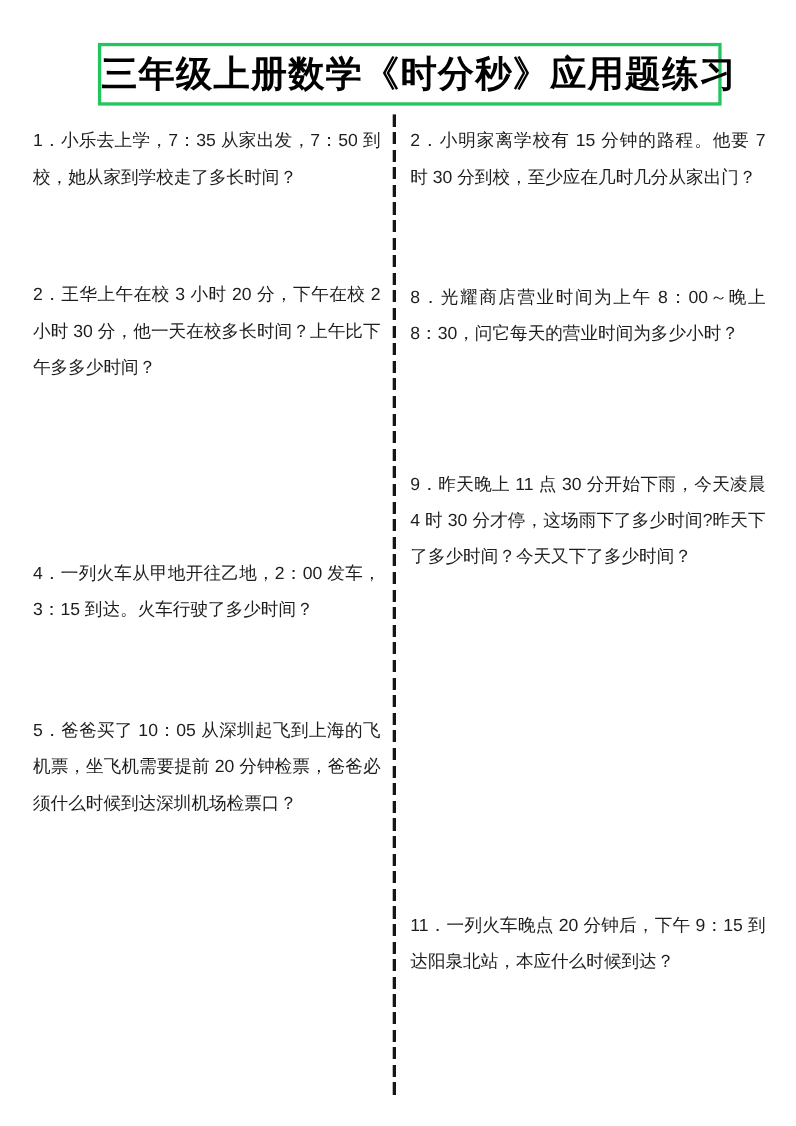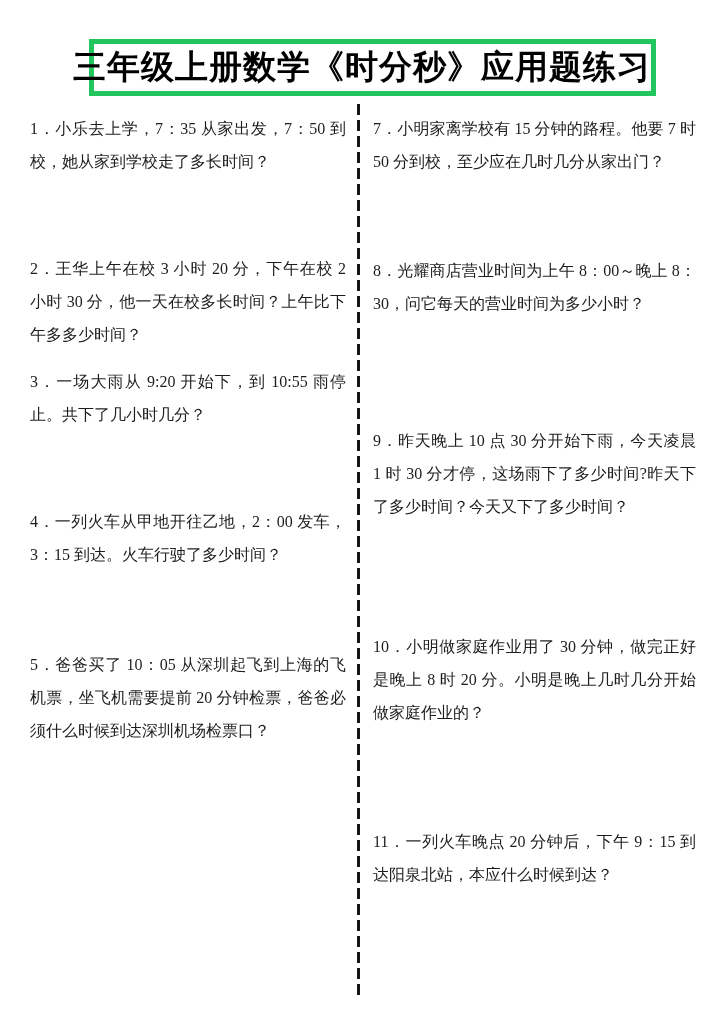--- a/index.html
+++ b/index.html
@@ -11,24 +11,24 @@
     margin: 0 auto;
     background: #ffffff;
     overflow: hidden;
   }
   .title-box {
     position: absolute;
     left: 89px;
     top: 39px;
     width: 567px;
     height: 57px;
-    border: 5px solid #22c55e;
+    border: 3px solid #22c55e;
     display: flex;
     align-items: center;
-    justify-content: flex-end;
+    justify-content: flex-start;
     background: #ffffff;
   }
   .title-text {
     font-family: "Liberation Sans", "DejaVu Sans", sans-serif;
     font-weight: bold;
     font-size: 33px;
     letter-spacing: 1px;
     color: #000000;
     white-space: nowrap;
   }
@@ -39,21 +39,21 @@
     width: 3px;
     height: 894px;
     background: repeating-linear-gradient(
       to bottom,
       #161616 0px, #161616 11px,
       transparent 11px, transparent 16px
     );
   }
   .question {
     position: absolute;
-    font-family: Liberation Serif, serif;
+    font-family: Liberation Sans, sans-serif;
     font-size: 16px;
     line-height: 33px;
     color: #1d1d1d;
     text-align: justify;
   }
   #q1  { left: 30px;  top: 112px; width: 316px; }
   #q2  { left: 30px;  top: 228px; width: 316px; margin-top: 24px; }
   #q3  { left: 30px;  top: 365px; width: 316px; }
   #q4  { left: 30px;  top: 505px; width: 316px; }
   #q5  { left: 30px;  top: 648px; width: 316px; }
@@ -70,23 +70,21 @@
 <div class="page">
 
   <div class="title-box">
     <span class="title-text">三年级上册数学《时分秒》应用题练习</span>
   </div>
 
   <div class="divider"></div>
 
   <div id="q1" class="question">1．小乐去上学，7：35 从家出发，7：50 到校，她从家到学校走了多长时间？</div>
   <div id="q2" class="question">2．王华上午在校 3 小时 20 分，下午在校 2 小时 30 分，他一天在校多长时间？上午比下午多多少时间？</div>
-  <div id="q3" class="question">3．一场大雨从 9:20 开始下，到 10:55 雨停止。共下了几小时几分？</div>
   <div id="q4" class="question">4．一列火车从甲地开往乙地，2：00 发车，3：15 到达。火车行驶了多少时间？</div>
   <div id="q5" class="question">5．爸爸买了 10：05 从深圳起飞到上海的飞机票，坐飞机需要提前 20 分钟检票，爸爸必须什么时候到达深圳机场检票口？</div>
 
-  <div id="q7" class="question">7．小明家离学校有 15 分钟的路程。他要 7 时 50 分到校，至少应在几时几分从家出门？</div>
+  <div id="q7" class="question">2．小明家离学校有 15 分钟的路程。他要 7 时 30 分到校，至少应在几时几分从家出门？</div>
   <div id="q8" class="question">8．光耀商店营业时间为上午 8：00～晚上 8：30，问它每天的营业时间为多少小时？</div>
-  <div id="q9" class="question">9．昨天晚上 10 点 30 分开始下雨，今天凌晨 1 时 30 分才停，这场雨下了多少时间?昨天下了多少时间？今天又下了多少时间？</div>
-  <div id="q10" class="question">10．小明做家庭作业用了 30 分钟，做完正好是晚上 8 时 20 分。小明是晚上几时几分开始做家庭作业的？</div>
+  <div id="q9" class="question">9．昨天晚上 11 点 30 分开始下雨，今天凌晨 4 时 30 分才停，这场雨下了多少时间?昨天下了多少时间？今天又下了多少时间？</div>
   <div id="q11" class="question">11．一列火车晚点 20 分钟后，下午 9：15 到达阳泉北站，本应什么时候到达？</div>
 
 </div>
 
 </body></html>

